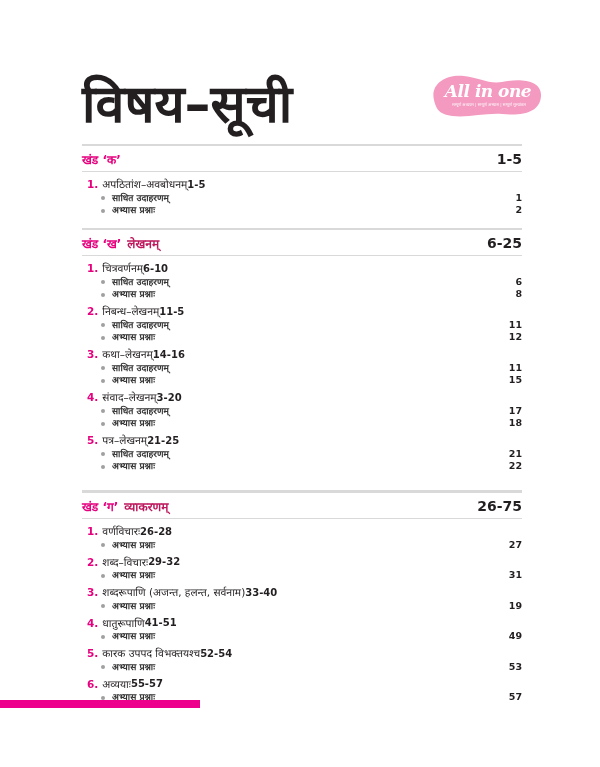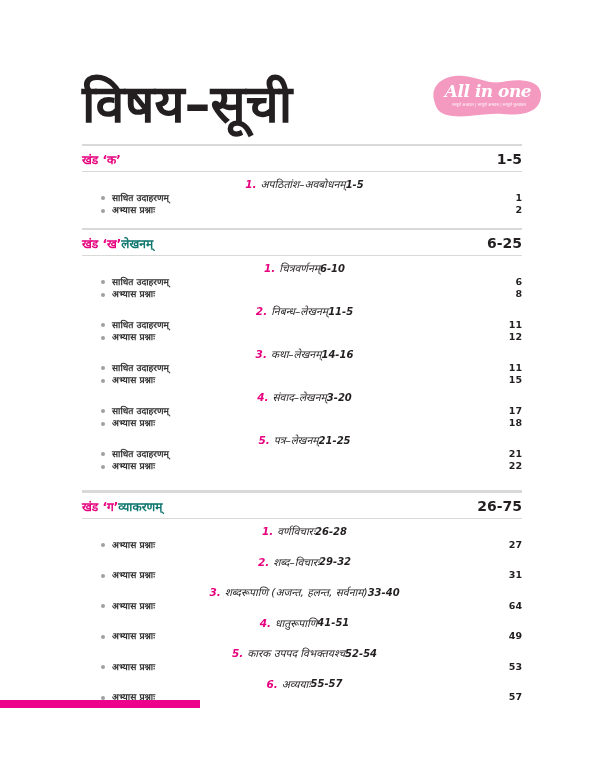--- a/index.html
+++ b/index.html
@@ -24,27 +24,27 @@
     font-size: 4px; color: #ffffff; white-space: nowrap;
   }
   .toc { position: absolute; left: 82px; top: 144px; width: 440px; }
   .section-head {
     display: flex; justify-content: space-between; align-items: center;
     border-top: 2px solid #d9d9d9; border-bottom: 1px solid #d9d9d9;
     padding: 3px 0 2px 0; height: 20px;
   }
   .section-head .lbl { font-size: 12px; font-weight: bold; }
   .section-head .khand { color: #e6007e; }
-  .section-head .name { color: #0f766e; }
+  .section-head .name { color: #be185d; margin-left: 6px; }
   .section-head .pages { font-size: 14px; font-weight: bold; color: #231f20; }
   .section-body { padding: 5px 0 8px 0; }
   .chapter { margin-bottom: 4px; }
   .chap-row {
-    display: flex; justify-content: center; align-items: center;
-    height: 14px; font-size: 10.5px; font-style: italic;
+    display: flex; justify-content: flex-start; align-items: center;
+    height: 14px; font-size: 10.5px;
   }
   .chap-row .num { color: #e6007e; font-weight: bold; margin-left: 5px; margin-right: 4px; }
   .chap-row .pages { font-weight: bold; font-size: 10px; }
   .sub-row {
     display: flex; justify-content: space-between; align-items: center;
     height: 12.5px; font-size: 9px; color: #333; font-weight: bold;
   }
   .sub-row .bullet {
     display: inline-block; width: 4px; height: 4px; border-radius: 50%;
     background: #a0a0a0; margin-left: 19px; margin-right: 7px; vertical-align: middle;
@@ -206,21 +206,21 @@
           <span class="pages">31</span>
         </div>
       </div>
       <div class="chapter">
         <div class="chap-row">
           <span><span class="num">3.</span><span>शब्दरूपाणि (अजन्त, हलन्त, सर्वनाम)</span></span>
           <span class="pages">33-40</span>
         </div>
         <div class="sub-row">
           <span><span class="bullet"></span><span>अभ्यास प्रश्नाः</span></span>
-          <span class="pages">64</span>
+          <span class="pages">19</span>
         </div>
       </div>
       <div class="chapter">
         <div class="chap-row">
           <span><span class="num">4.</span><span>धातुरूपाणि</span></span>
           <span class="pages">41-51</span>
         </div>
         <div class="sub-row">
           <span><span class="bullet"></span><span>अभ्यास प्रश्नाः</span></span>
           <span class="pages">49</span>

